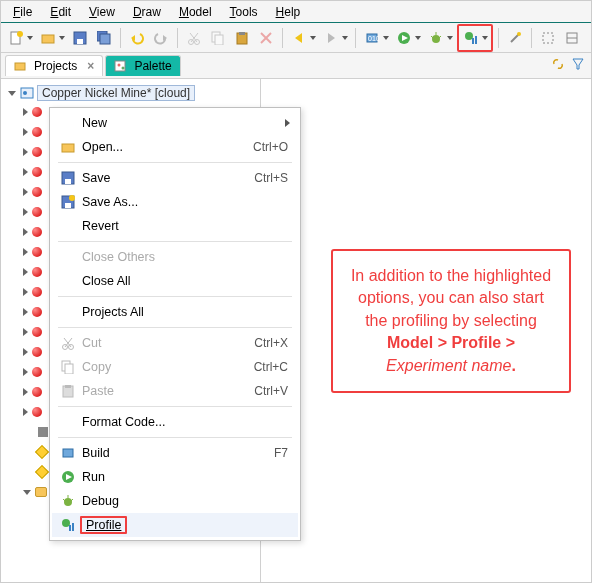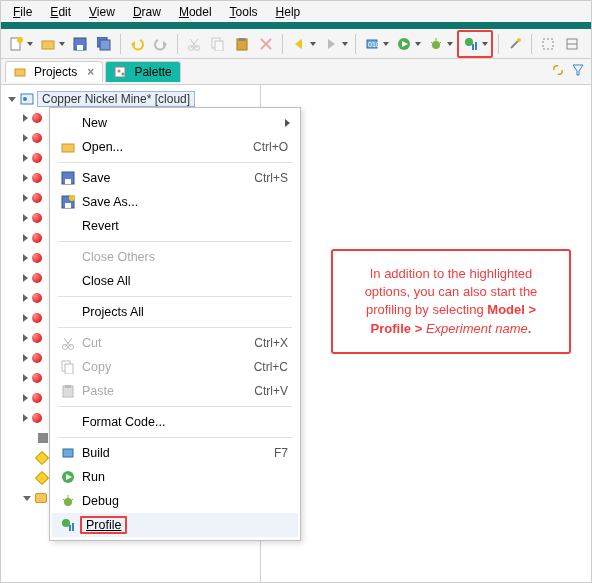--- a/index.html
+++ b/index.html
@@ -12,22 +12,22 @@
     overflow: hidden;
     position: relative;
     border: 1px solid #ccc;
   }
   
   .menubar {
     display: flex;
     gap: 2px;
     padding: 2px 4px;
     background: #f5f5f5;
-    border-bottom: 7px solid #0f766e;
-    height: 28px;
+    border-bottom: 1px solid #0f766e;
+    height: 22px;
     align-items: center;
   }
   .menubar .mitem {
     padding: 2px 8px;
     cursor: default;
   }
   .menubar .mitem u { text-decoration: underline; }
   
   .toolbar {
     display: flex;
@@ -148,21 +148,21 @@
   }
   
   .callout {
     position: absolute;
     top: 248px; left: 330px;
     width: 240px;
     border: 2px solid #f03e3e;
     border-radius: 3px;
     padding: 14px 16px;
     color: #f03e3e;
-    font-size: 13px;
+    font-size: 16px;
     line-height: 1.4;
     text-align: center;
     background: #fff;
   }
   .callout b { font-weight: 600; }
   .callout i { font-style: italic; }
   
   .ctxmenu {
     position: absolute;
     top: 106px; left: 48px;

